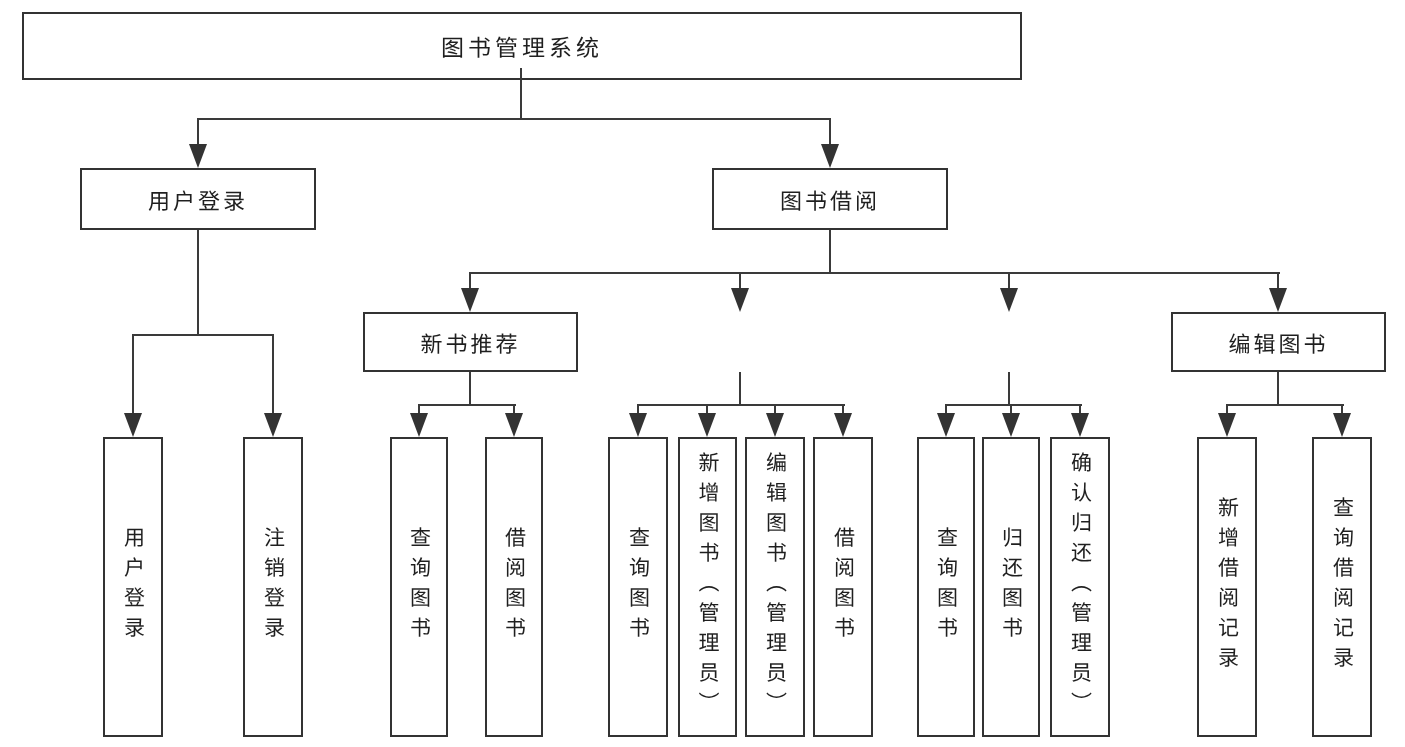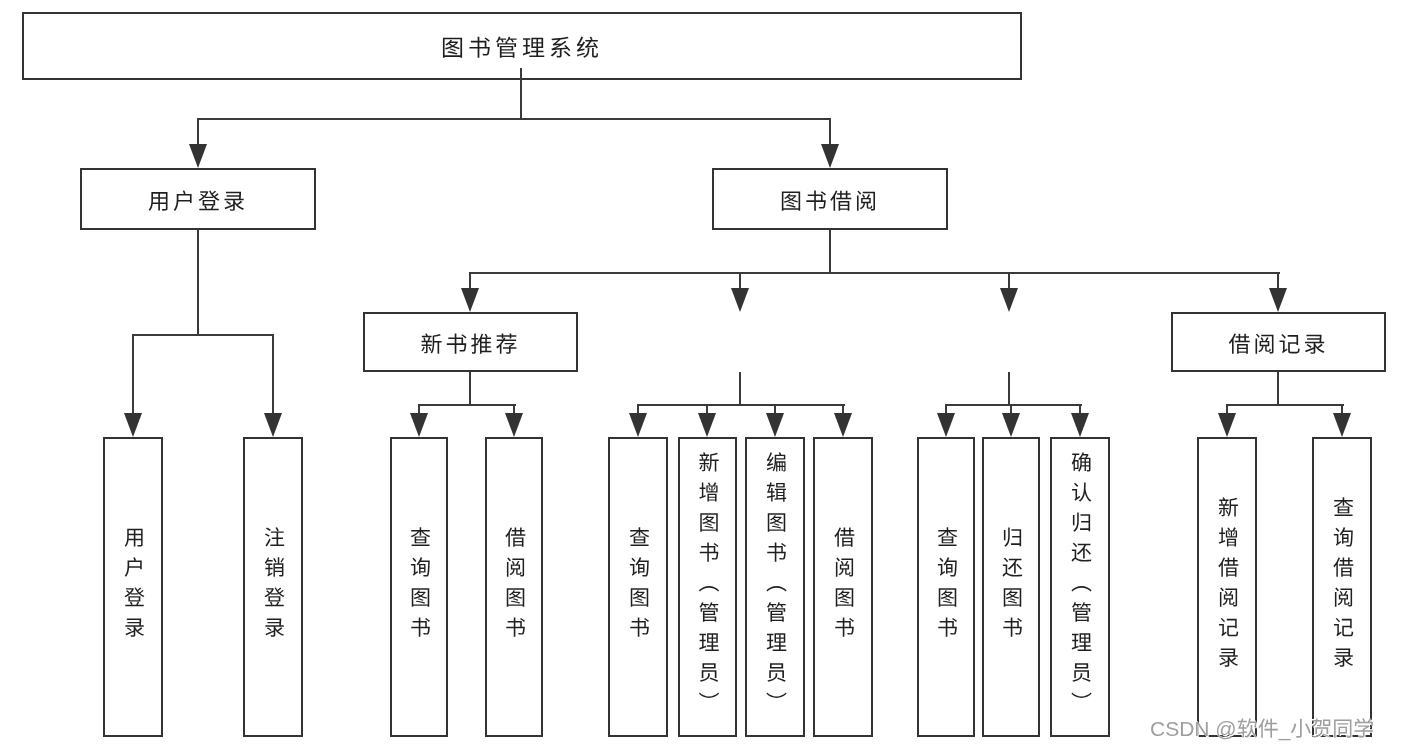--- a/index.html
+++ b/index.html
@@ -61,21 +61,21 @@
     <span>用户登录</span>
   </div>
   <div class="box hbox" style="left:712px;top:168px;width:236px;height:62px;">
     <span>图书借阅</span>
   </div>
 
   <div class="box hbox" style="left:363px;top:312px;width:215px;height:60px;align-items:center;">
     <span>新书推荐</span>
   </div>
   <div class="box hbox" style="left:1171px;top:312px;width:215px;height:60px;">
-    <span>借阅记录</span>
+    <span>编辑图书</span>
   </div>
 
   <div class="box leaf" style="left:103px;top:437px;width:60px;height:300px;">
     <span>用户登录</span>
   </div>
   <div class="box leaf" style="left:243px;top:437px;width:60px;height:300px;">
     <span>注销登录</span>
   </div>
 
   <div class="box leaf" style="left:390px;top:437px;width:58px;height:300px;">
@@ -167,15 +167,14 @@
   <div class="v" style="left:1079px;top:404px;height:13px;"></div>
   <div class="a" style="left:1071px;top:413px;"></div>
 
   <div class="v" style="left:1277px;top:372px;height:34px;"></div>
   <div class="h" style="left:1226px;top:404px;width:118px;"></div>
   <div class="v" style="left:1226px;top:404px;height:13px;"></div>
   <div class="a" style="left:1218px;top:413px;"></div>
   <div class="v" style="left:1341px;top:404px;height:13px;"></div>
   <div class="a" style="left:1333px;top:413px;"></div>
 
-  <div class="watermark">CSDN @软件_小贺同学</div>
 
 </div>
 
 </body></html>

